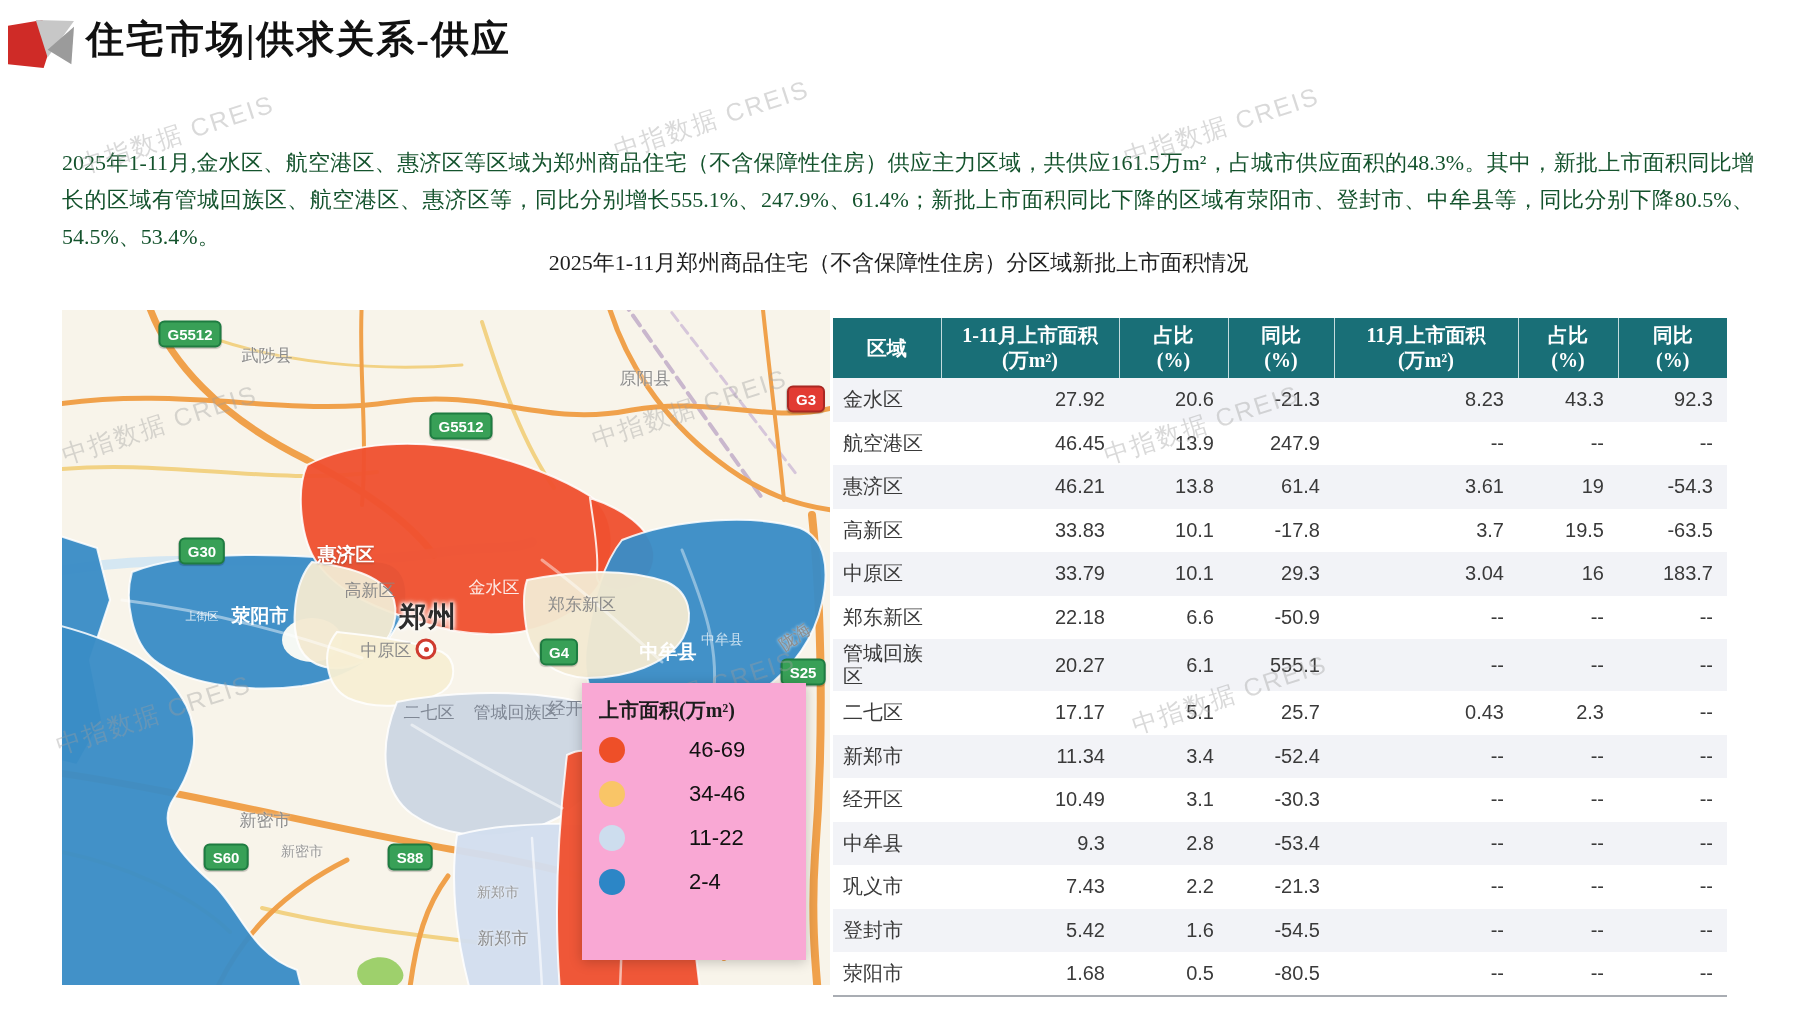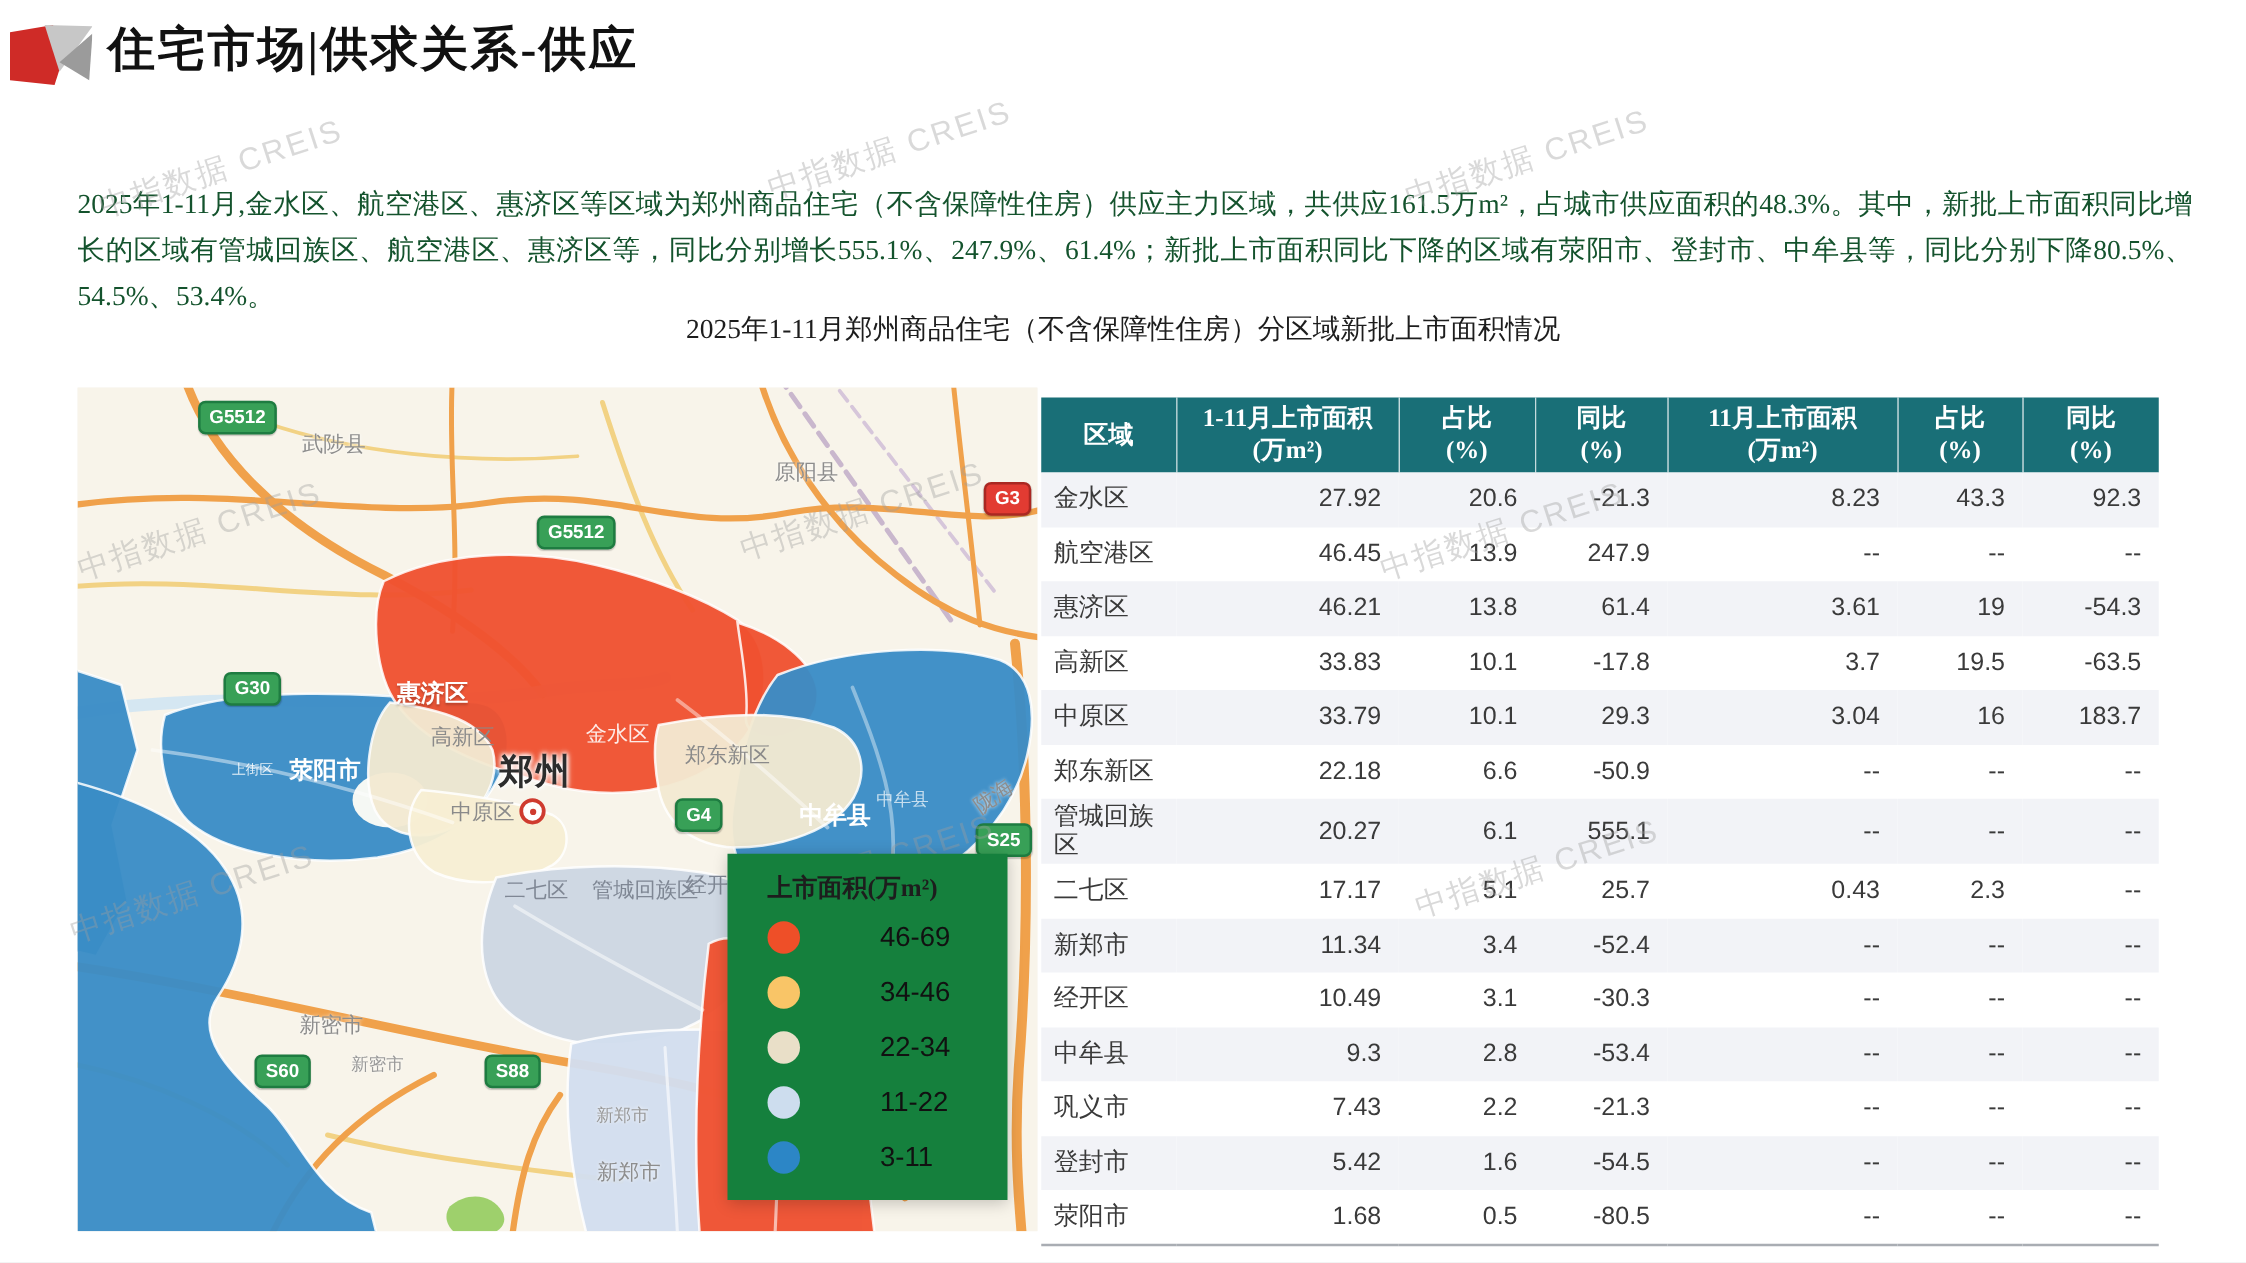--- a/index.html
+++ b/index.html
@@ -43,22 +43,22 @@
         transform:translate(-50%,-50%) rotate(14deg);}
   .geo-marker{position:absolute;width:15px;height:15px;border:3px solid #cf3b2f;border-radius:50%;
         background:#fff;transform:translate(-50%,-50%);z-index:3;}
   .geo-marker i{position:absolute;left:50%;top:50%;width:5px;height:5px;border-radius:50%;
         background:#cf3b2f;transform:translate(-50%,-50%);}
   .badge{position:absolute;transform:translate(-50%,-50%);background:#38a057;border:2px solid #1e7c41;
         border-radius:6px;color:#fff;font-weight:700;font-size:15px;line-height:1;
         padding:4px 7px;z-index:3;box-shadow:0 1px 1px rgba(0,0,0,.2);}
   .badge.red{background:#e23b32;border-color:#aa2822;}
   
-  .legend{position:absolute;left:520px;top:373px;width:224px;height:277px;background:#15803d;
-        z-index:6;box-shadow:0 2px 12px rgba(0,0,0,.22);box-sizing:border-box;padding:14px 0 0 32px;}
+  .legend{position:absolute;left:520px;top:373px;width:224px;height:277px;background:#f9a8d4;
+        z-index:6;box-shadow:0 2px 12px rgba(0,0,0,.22);box-sizing:border-box;padding:14px 0 0 17px;}
   .legend-title{font-size:20px;font-weight:700;color:#1d1d1d;font-family:"Liberation Serif",serif;
         margin-bottom:4px;}
   .legend-item{display:flex;align-items:center;height:44px;gap:40px;}
   .legend-dot{width:26px;height:26px;border-radius:50%;margin-right:24px;flex:none;}
   .legend-label{font-size:22px;color:#111;}
   
   .tbl{position:absolute;left:833px;top:318px;width:894px;border-collapse:collapse;
         font-size:20px;color:#3a3a3a;table-layout:fixed;}
   .tbl thead th{background:#196f77;color:#fff;font-weight:700;font-size:20px;height:60px;
         border-right:1px solid rgba(255,255,255,.75);line-height:1.25;padding:0 2px;
@@ -189,30 +189,26 @@
       <div class="legend-title">上市面积(万m²)</div>
       <div class="legend-item">
         <span class="legend-dot" style="background: rgb(238, 79, 40);"></span>
         <span class="legend-label">46-69</span>
       </div>
       <div class="legend-item">
         <span class="legend-dot" style="background: rgb(249, 197, 103);"></span>
         <span class="legend-label">34-46</span>
       </div>
       <div class="legend-item">
-        <span class="legend-dot" style="background: rgb(233, 223, 200);"></span>
-        <span class="legend-label">22-34</span>
-      </div>
-      <div class="legend-item">
         <span class="legend-dot" style="background: rgb(205, 221, 238);"></span>
         <span class="legend-label">11-22</span>
       </div>
       <div class="legend-item">
         <span class="legend-dot" style="background: rgb(44, 134, 198);"></span>
-        <span class="legend-label">3-11</span>
+        <span class="legend-label">2-4</span>
       </div>
     </div>
   </div>
 
   <table class="tbl">
     <colgroup>
       <col style="width:108px">
         <col style="width:178px">
         <col style="width:109px">
       <col style="width:106px">

